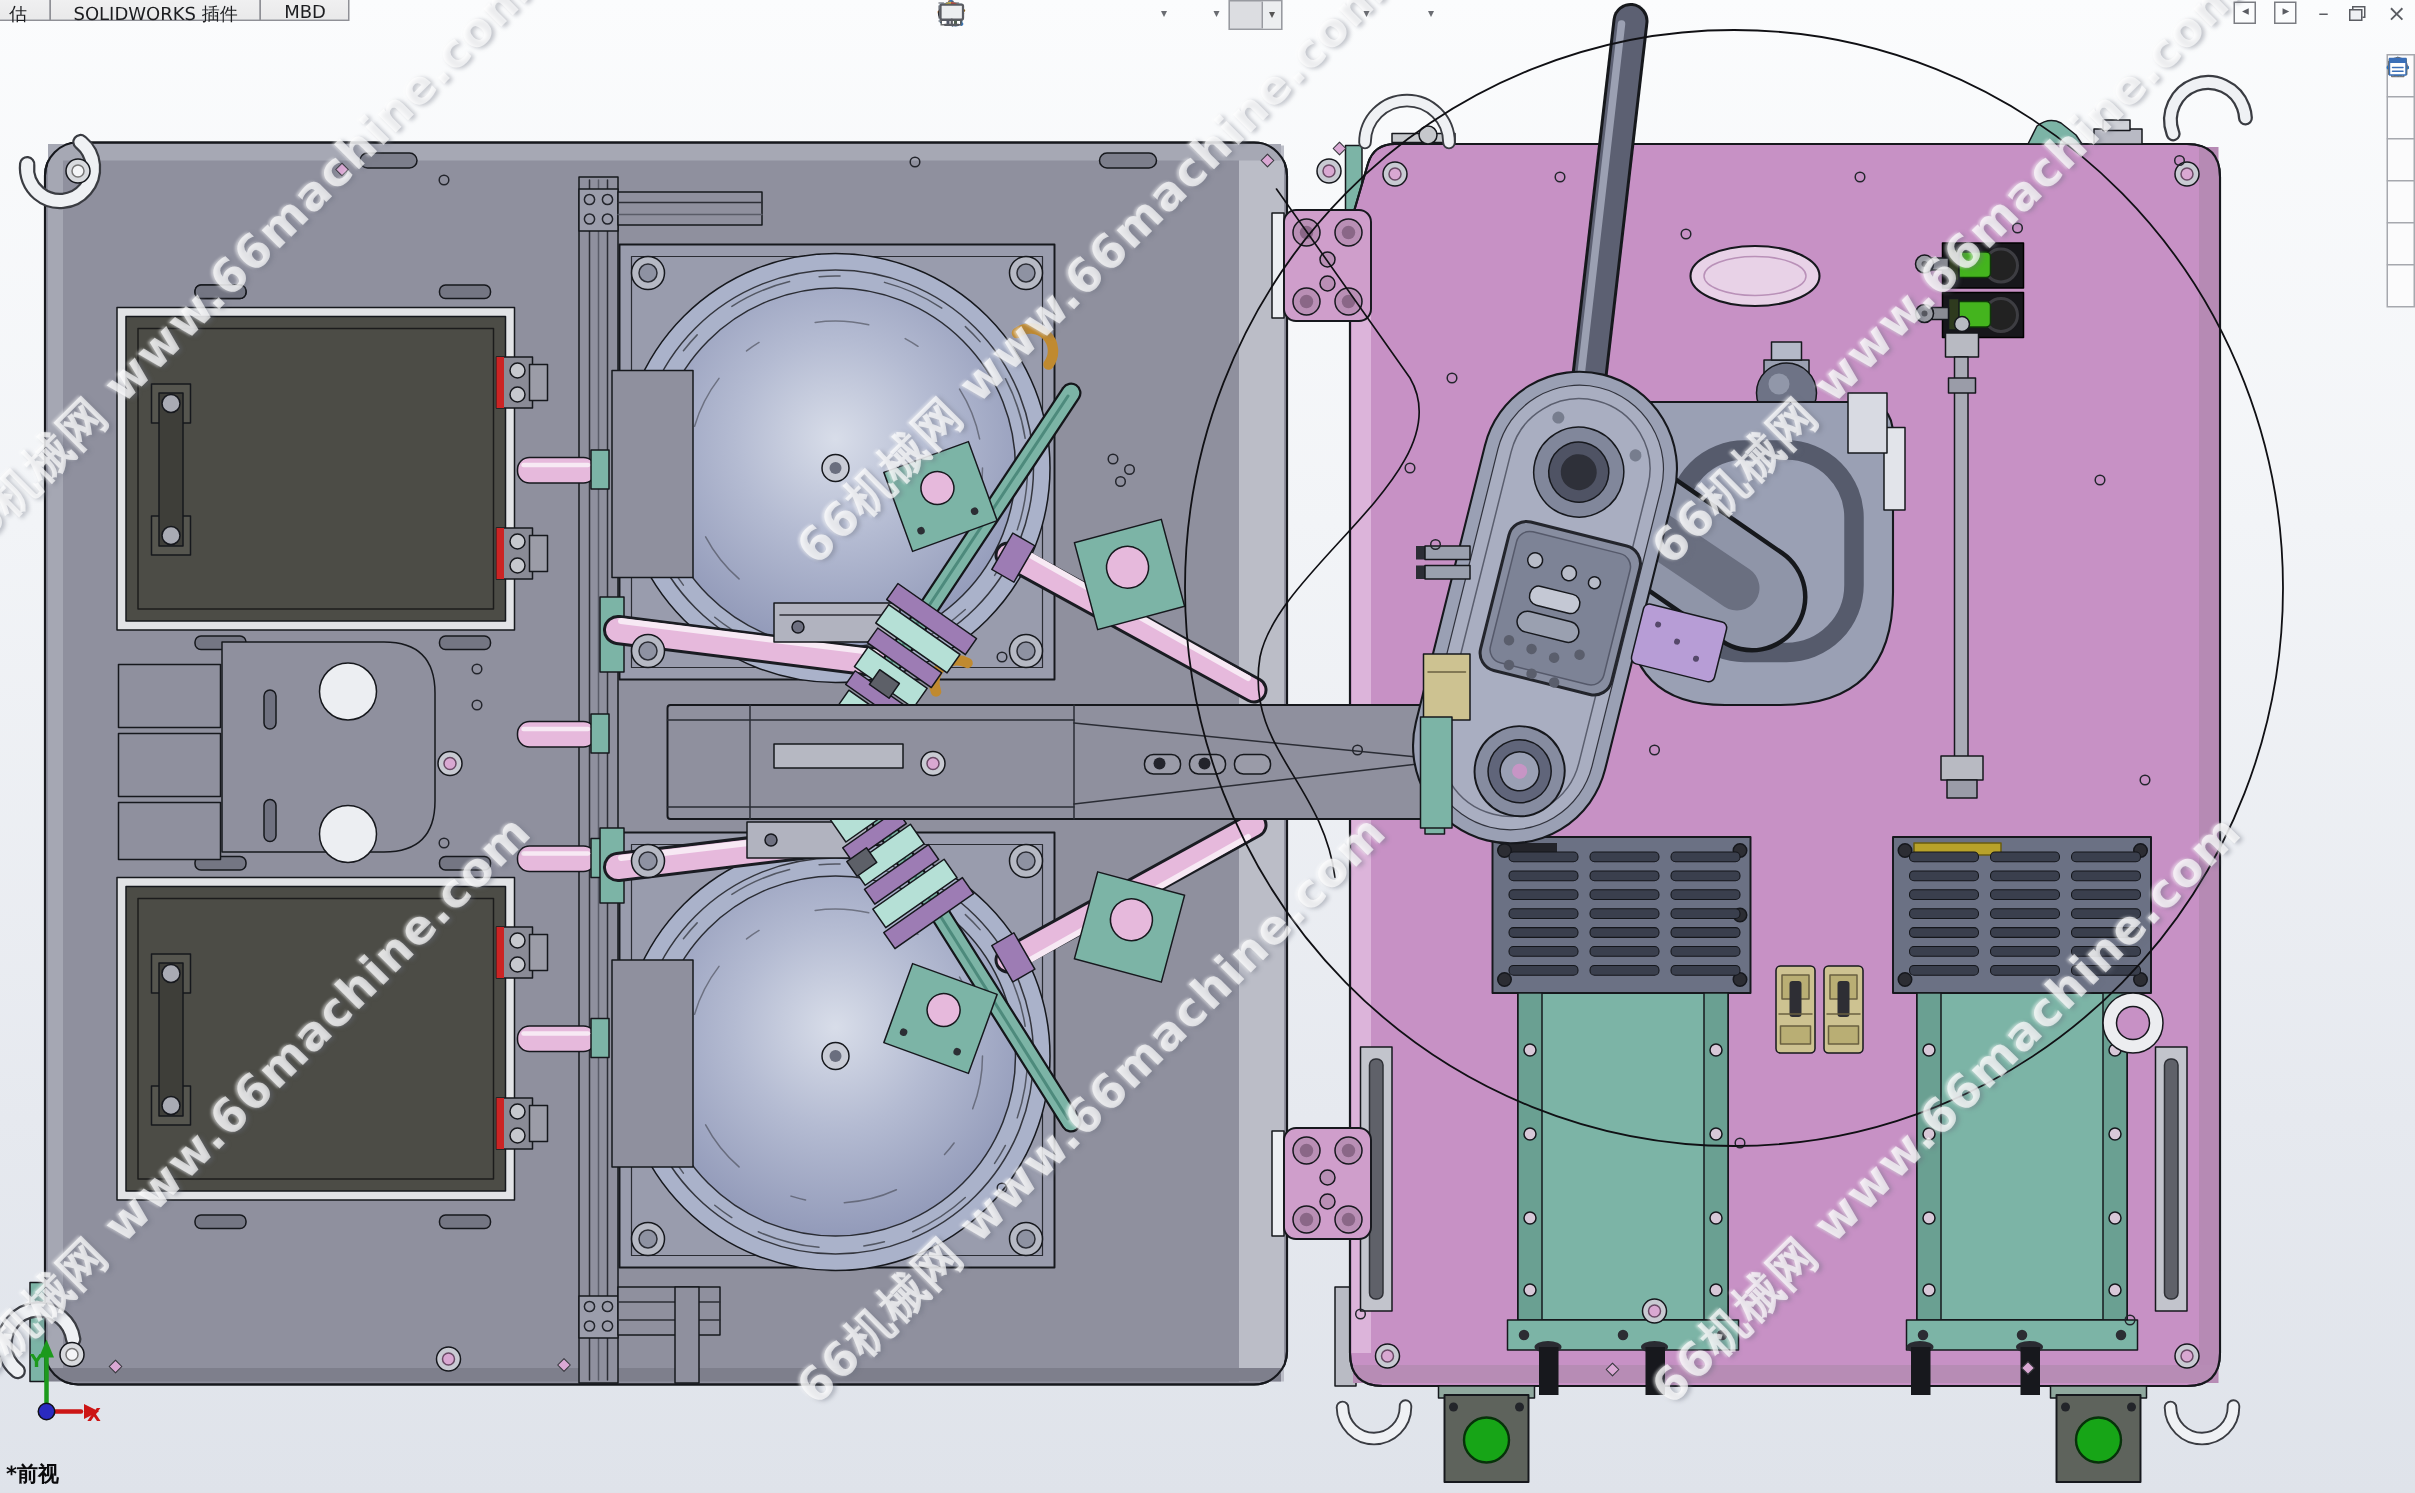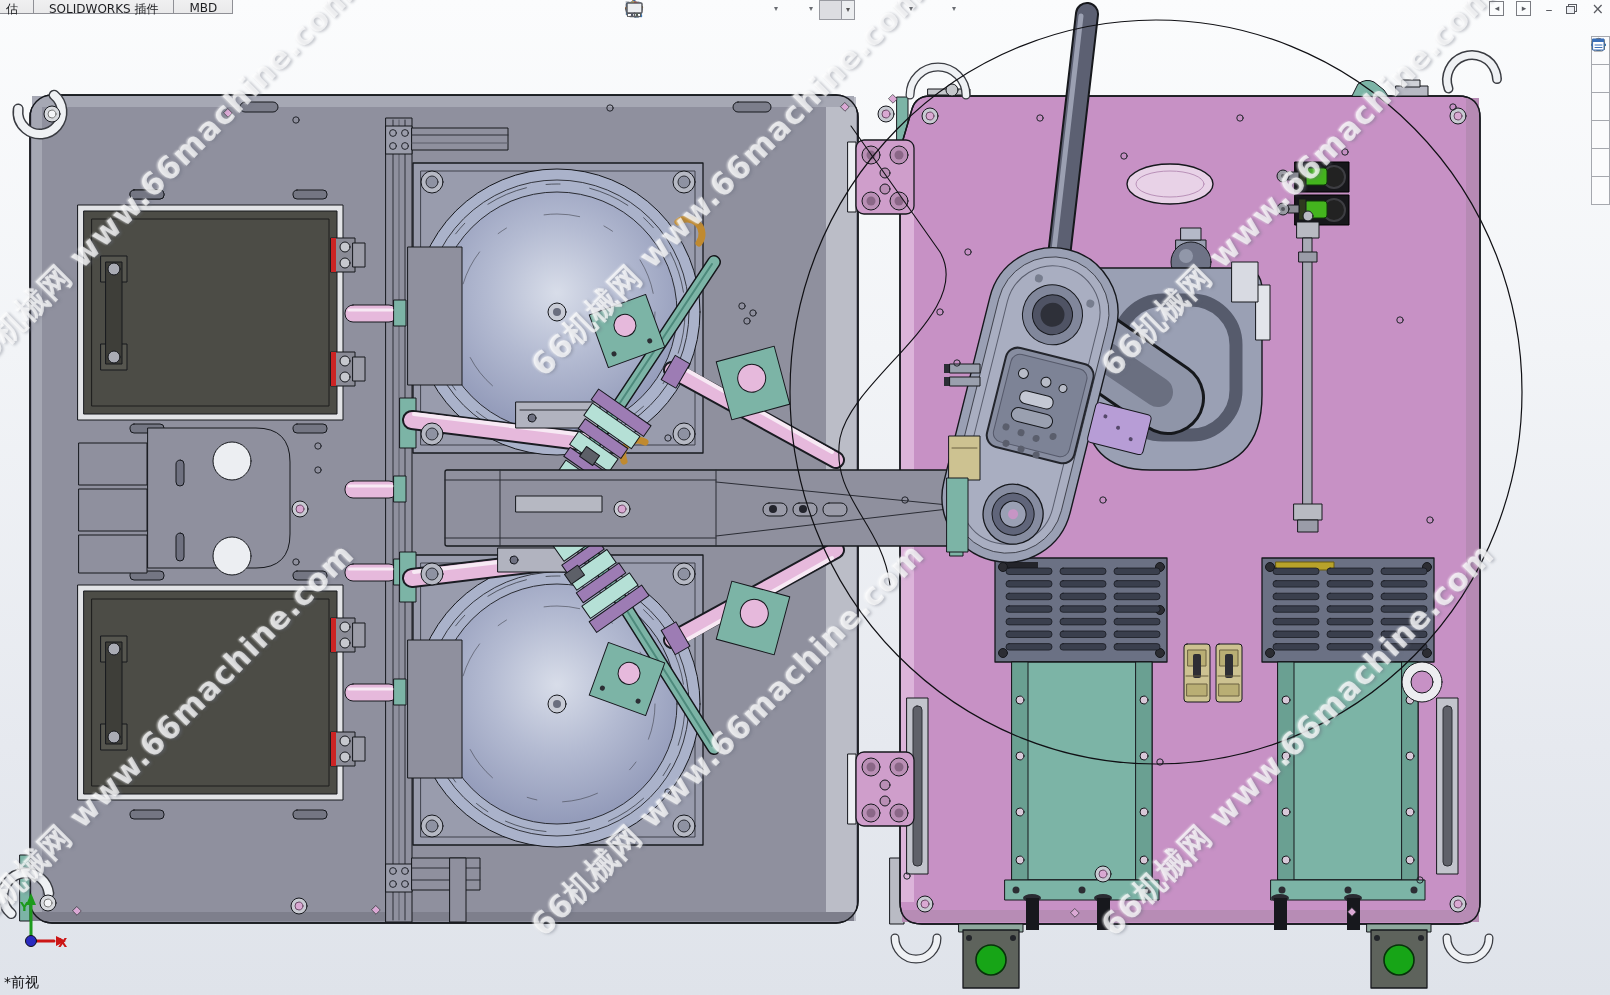--- a/index.html
+++ b/index.html
@@ -39,21 +39,21 @@
   .wbox{width:13px;height:13px;border:1px solid #7a7c82;font-size:9px;line-height:12px;
         text-align:center;color:#5a5c62;margin-left:12px;background:transparent;}
   .wmin{font-size:14px;margin-left:14px;line-height:10px;}
   .wrest{position:relative;width:11px;height:10px;margin-left:14px;}
   .wrest i{position:absolute;border:1.5px solid #5a5c62;width:7px;height:6px;display:block;}
   .wrest i:first-child{right:0;top:0;} .wrest i:last-child{left:0;bottom:0;background:#eef0f4;}
   .wclose{font-size:15px;margin-left:14px;line-height:12px;}
   .taskpane{position:absolute;right:0;top:37px;z-index:10;}
   .tp-cell{width:19px;height:29px;box-sizing:border-box;background:#fbfbfc;
            border:1px solid #a6a8ae;margin-top:-1px;display:flex;align-items:center;justify-content:center;}
-  .viewlabel{position:absolute;left:4px;top:974px;z-index:7;font-size:14px;font-weight:normal;color:#0a0a0c;}
+  .viewlabel{position:absolute;left:4px;top:974px;z-index:7;font-size:14px;font-weight:bold;color:#0a0a0c;}
 </style>
 </head>
 <body>
 
 <div class="stage">
 
 <svg id="machine" width="1610" height="995" viewBox="0 0 1610 995">
   <defs>
     <radialGradient id="diskGrad" cx="50%" cy="42%" r="62%">
       <stop offset="0%" stop-color="#d8dde9"></stop>

